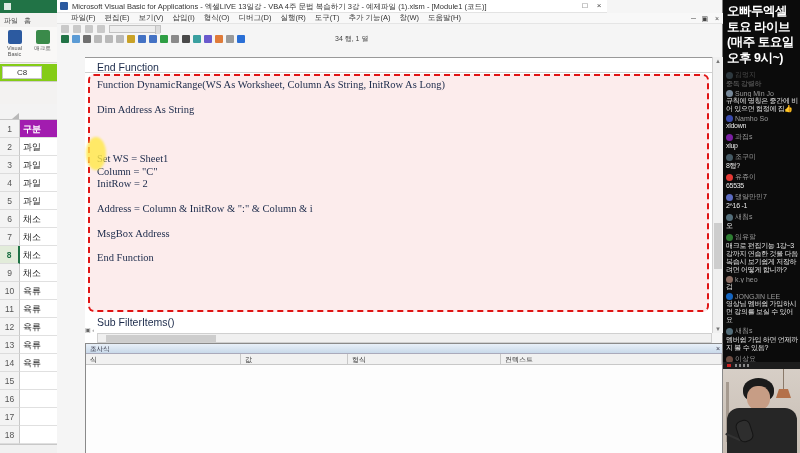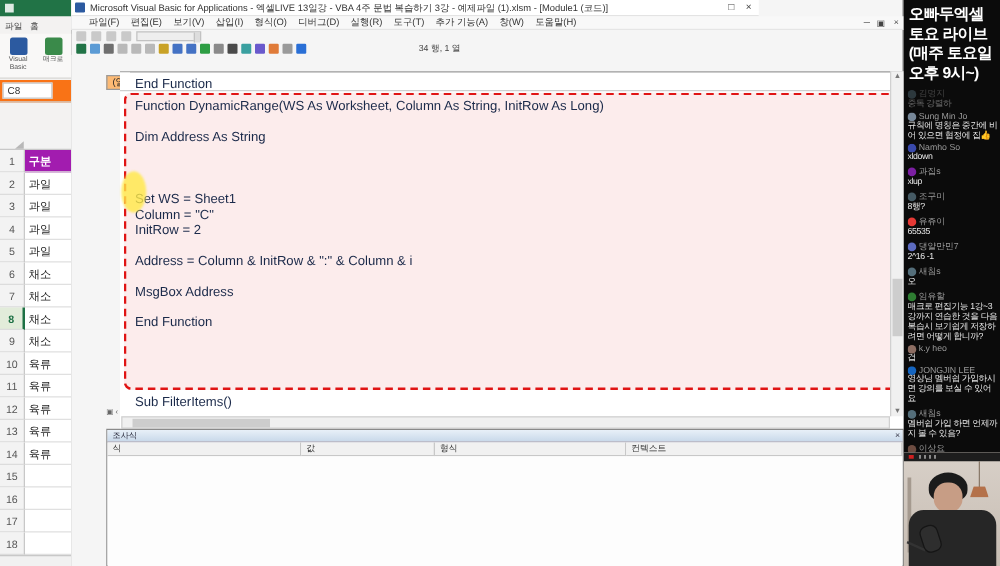--- a/index.html
+++ b/index.html
@@ -9,21 +9,21 @@
   .abs{position:absolute;}
 
   
   #excel{left:0;top:0;width:57px;height:453px;background:#f3f2f1;}
   #xl-titlebar{left:0;top:0;width:57px;height:13px;background:#217346;}
   #xl-titlebar .winicon{position:absolute;left:4px;top:3px;width:7px;height:7px;background:#fff;opacity:.85;}
   #xl-tabs{left:0;top:14px;width:57px;height:13px;font-size:7px;color:#444;display:flex;gap:6px;padding-left:4px;align-items:center;}
   #xl-ribbon{left:0;top:27px;width:57px;height:36px;background:#f9f8f7;border-bottom:1px solid #d8d6d4;display:flex;gap:3px;padding:2px 2px;}
   .xl-bigbtn{width:26px;height:32px;font-size:5.5px;color:#555;text-align:center;line-height:1.1;}
   .xl-bigbtn .glyph{width:14px;height:14px;margin:1px auto 1px;border-radius:2px;}
-  #xl-namebox-row{left:0;top:64px;width:57px;height:18px;background:#f97316;border-bottom:1px solid #d0cecc;}
+  #xl-namebox-row{left:0;top:64px;width:57px;height:18px;background:#84cc16;border-bottom:1px solid #d0cecc;text-align:center;}
   #xl-namebox{position:absolute;left:2px;top:2px;width:40px;height:13px;border:1px solid #c6c6c6;background:#fff;font-size:8px;color:#333;padding:1px 3px;}
   #xl-gridtop{left:0;top:104px;width:57px;height:16px;background:#f3f3f3;border-bottom:1px solid #c8c8c8;}
   #xl-corner-tri{position:absolute;left:12px;top:9px;width:0;height:0;border-left:7px solid transparent;border-bottom:6px solid #b8b8b8;}
   #excel-rows{left:0;top:120px;width:57px;height:324px;background:#fff;overflow:hidden;}
   .xrow{display:flex;height:18px;}
   .xrow .rnum{width:20px;background:#f3f3f3;border-right:1px solid #c8c8c8;border-bottom:1px solid #dcdcdc;
               font-size:8.5px;color:#555;text-align:center;line-height:18px;}
   .xrow .rcell{flex:1;border-bottom:1px solid #e0e0e0;font-size:9px;color:#222;padding:0 3px;line-height:18px;}
   .xrow.hdr .rcell{background:#a21caf;color:#fff;font-weight:bold;}
   .xrow.sel .rnum{background:#e2ecda;color:#1e7145;border-right:2px solid #1e7145;font-weight:bold;}
@@ -53,27 +53,27 @@
   #tb1-combo{width:52px;height:8px;border:1px solid #c2c2c2;background:#eee;position:relative;}
   #tb1-combo .spin{position:absolute;right:0;top:0;width:5px;height:8px;background:#ddd;border-left:1px solid #c2c2c2;}
 
   #vba-tb2{left:0;top:34px;width:666px;height:10px;display:flex;align-items:center;gap:3px;padding-left:4px;}
   #vba-pos{position:absolute;left:278px;top:34px;font-size:7px;color:#444;white-space:nowrap;}
 
   .combo{position:absolute;top:60px;height:12px;background:#fdba74;border:1px solid #999;font-size:7.5px;color:#222;line-height:10px;padding-left:4px;}
   .combo .arr{position:absolute;right:0;top:0;width:11px;height:10px;border-left:1px solid #bbb;background:#f2f2f2;color:#555;
               font-size:7px;text-align:center;line-height:10px;}
 
-  #code-area{left:39px;top:57px;width:627px;height:328px;background:#ffffff;border-top:1px solid #999;}
+  #code-area{left:28px;top:57px;width:627px;height:328px;background:#ffffff;border-top:1px solid #999;}
   #code-gutter{position:absolute;left:0;top:0;width:8px;height:276px;background:#fff;}
   .codeline-above{position:absolute;left:12px;top:3px;font-size:10.5px;color:#1b2a4a;}
   #proc-sep{position:absolute;left:0;top:14px;width:627px;height:1px;background:#cfcfcf;}
   #dashed-box{position:absolute;left:3px;top:16px;width:621px;height:238px;border:2px dashed #e01414;border-radius:6px;background:#fcecec;}
   #code-lines{position:absolute;left:12px;top:21px;width:600px;}
-  .cl{height:12.4px;font-size:10.5px;color:#1b2a4a;white-space:pre;font-family:Liberation Sans, sans-serif;}
+  .cl{height:12.4px;font-size:10.5px;color:#1b2a4a;white-space:pre;font-family:Liberation Serif, serif;}
   .cl.comment{color:#2e8b2e;}
   .codeline-below{position:absolute;left:12px;top:258px;font-size:10.5px;color:#1b2a4a;}
   #yellow-highlight{position:absolute;left:1px;top:79px;width:20px;height:33px;background:rgba(255,232,70,.8);border-radius:50%;filter:blur(1px);}
 
   #fold-margin{left:28px;top:326px;width:12px;height:8px;font-size:6px;color:#666;}
   #code-hscroll{left:40px;top:333px;width:615px;height:10px;background:#f0f0f0;border:1px solid #d0d0d0;}
   #code-hthumb{position:absolute;left:8px;top:1px;width:110px;height:7px;background:#cdcdcd;}
   #code-vscroll{left:655px;top:57px;width:11px;height:276px;background:#f0f0f0;border-left:1px solid #d0d0d0;}
   .scroll-arr{position:absolute;left:0;width:10px;font-size:6px;color:#777;text-align:center;}
   #code-vthumb{position:absolute;left:1px;top:166px;width:8px;height:46px;background:#cdcdcd;}

